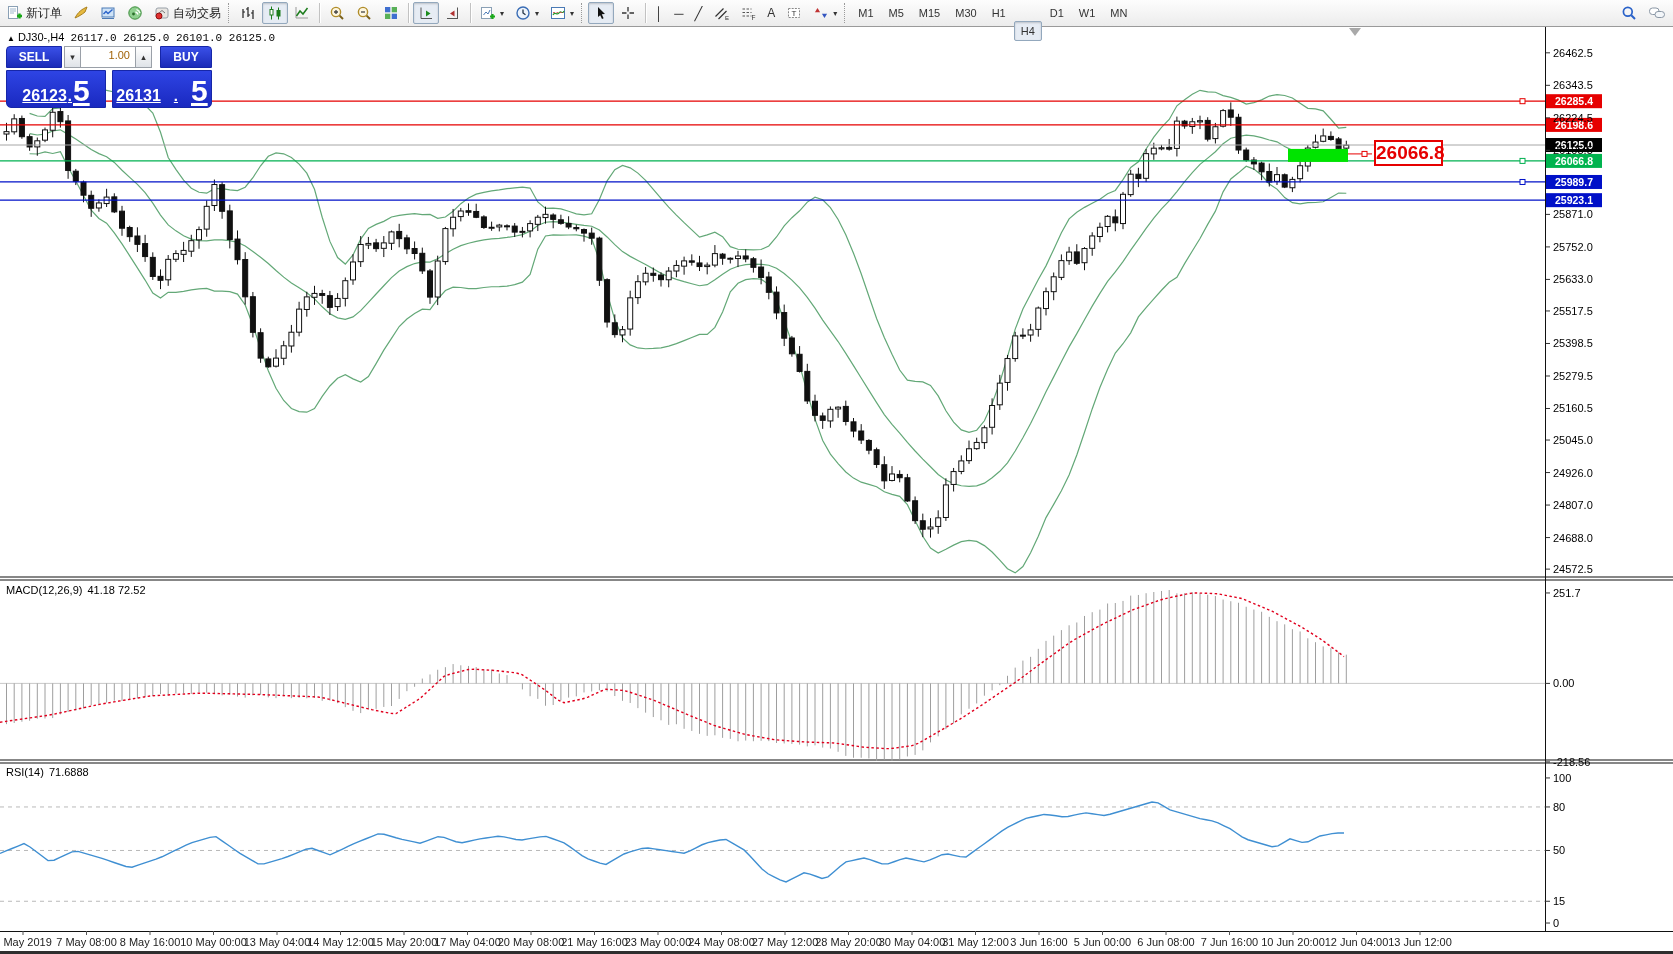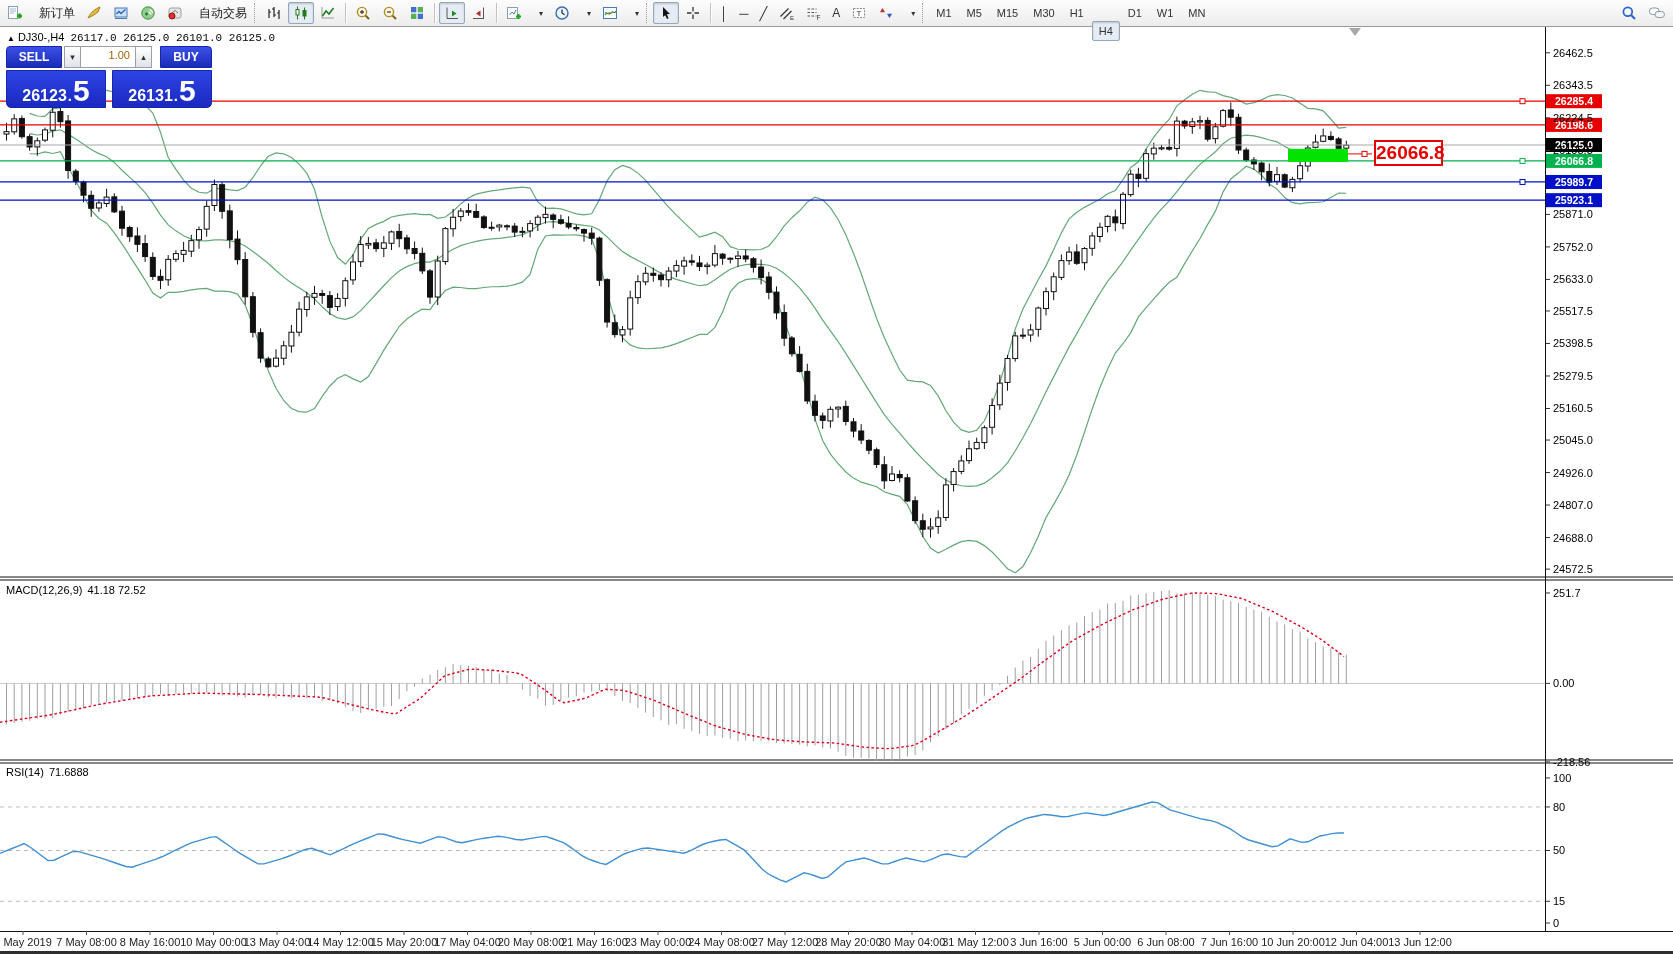--- a/index.html
+++ b/index.html
@@ -4,21 +4,21 @@
 <style>
   html,body{margin:0;padding:0;background:#ffffff;}
   *{box-sizing:border-box;}
   body{font-family:"Liberation Sans", sans-serif;}
   .window{position:relative;width:1673px;height:954px;background:#fff;overflow:hidden;}
 
   
   .toolbar{position:absolute;top:0;left:0;right:0;height:27px;z-index:6;
     background:linear-gradient(#fdfdfd,#ececec);border-bottom:1px solid #9a9a9a;
     display:flex;align-items:center;padding:0 2px;gap:1px;}
-  .tb{display:flex;align-items:center;gap:16px;height:22px;padding:0 4px;border:1px solid transparent;border-radius:2px;color:#222;font-size:12px;white-space:nowrap;}
+  .tb{display:flex;align-items:center;gap:3px;height:22px;padding:0 4px;border:1px solid transparent;border-radius:2px;color:#222;font-size:12px;white-space:nowrap;}
   .tb.active{background:#e6ecf4;border-color:#93a8bd;box-shadow:inset 0 1px 2px rgba(0,0,0,.18);}
   .tb .glyph{font-size:13px;color:#333;line-height:1;}
   .tb .dd{font-size:8px;color:#333;margin-left:1px;}
   .sep{width:1px;height:20px;background:#c2c2c2;box-shadow:1px 0 0 #fff;margin:0 3px;}
   .grip{width:3px;height:20px;border-left:1px dotted #9a9a9a;margin:0 3px 0 1px;}
   .tf{font-size:11px;color:#333;padding:0 6px;height:20px;display:flex;align-items:center;border:1px solid transparent;border-radius:2px;}
   .tf.active{background:#e6ecf4;border-color:#93a8bd;box-shadow:inset 0 1px 2px rgba(0,0,0,.18);margin-top:36px;}
   .toolbar .spacer{flex:1;}
   .tb svg{display:block;}
 
@@ -35,23 +35,23 @@
   .oc-top{display:flex;align-items:stretch;height:22px;gap:2px;}
   .oc-sell,.oc-buy{width:56px;border:1px solid #1626a8;color:#fff;font-size:12px;font-weight:bold;
     background:linear-gradient(#3a50e8,#1b2bb8);cursor:pointer;font-family:"Liberation Sans",sans-serif;}
   .oc-sell{border-radius:4px 0 0 0;}
   .oc-buy{border-radius:0 4px 0 0;width:52px;}
   .oc-spin{display:flex;align-items:stretch;flex:1;}
   .oc-dn,.oc-up{width:17px;border:1px solid #9aa0a8;background:linear-gradient(#ffffff,#dfe3e8);font-size:9px;color:#333;padding:0;cursor:pointer;}
   .oc-vol{width:54px;border:1px solid #9aa0a8;border-left:none;border-right:none;text-align:right;font-size:11px;padding:0 5px 4px 0;color:#a16207;font-family:"Liberation Sans",sans-serif;}
   .oc-prices{display:flex;gap:6px;margin-top:2px;height:38px;}
   .oc-price{flex:1;display:flex;align-items:baseline;justify-content:center;color:#fff;
-    background:linear-gradient(#2e44e4,#1a29c0);border:1px solid #1626a8;padding-top:8px;}
+    background:linear-gradient(#2e44e4,#1a29c0);border:1px solid #1626a8;padding-top:8px;text-decoration:underline;}
   .oc-price.sell{border-radius:0 0 0 5px;}
-  .oc-price.buy{border-radius:0 0 5px 0;}
+  .oc-price.buy{border-radius:0 0 5px 0;gap:12px;}
   .oc-price .m{font-size:16px;font-weight:bold;}
   .oc-price .dot{font-size:15px;font-weight:bold;margin:0 1px;}
   .oc-price .b{font-size:30px;font-weight:bold;line-height:.8;}
 
   .annotation{position:absolute;left:946px;top:124px;z-index:2;font-size:30px;font-weight:bold;
     color:#30b535;letter-spacing:4px;text-shadow:2px 2px 0 #1c4d14, 1px 1px 0 #1c4d14;}
 
   .price-tag{position:absolute;left:1374px;top:140px;z-index:3;width:69px;height:26px;line-height:22px;
     border:2px solid #e60000;background:#fff;color:#e60000;font-size:19px;font-weight:bold;text-align:center;}
 

